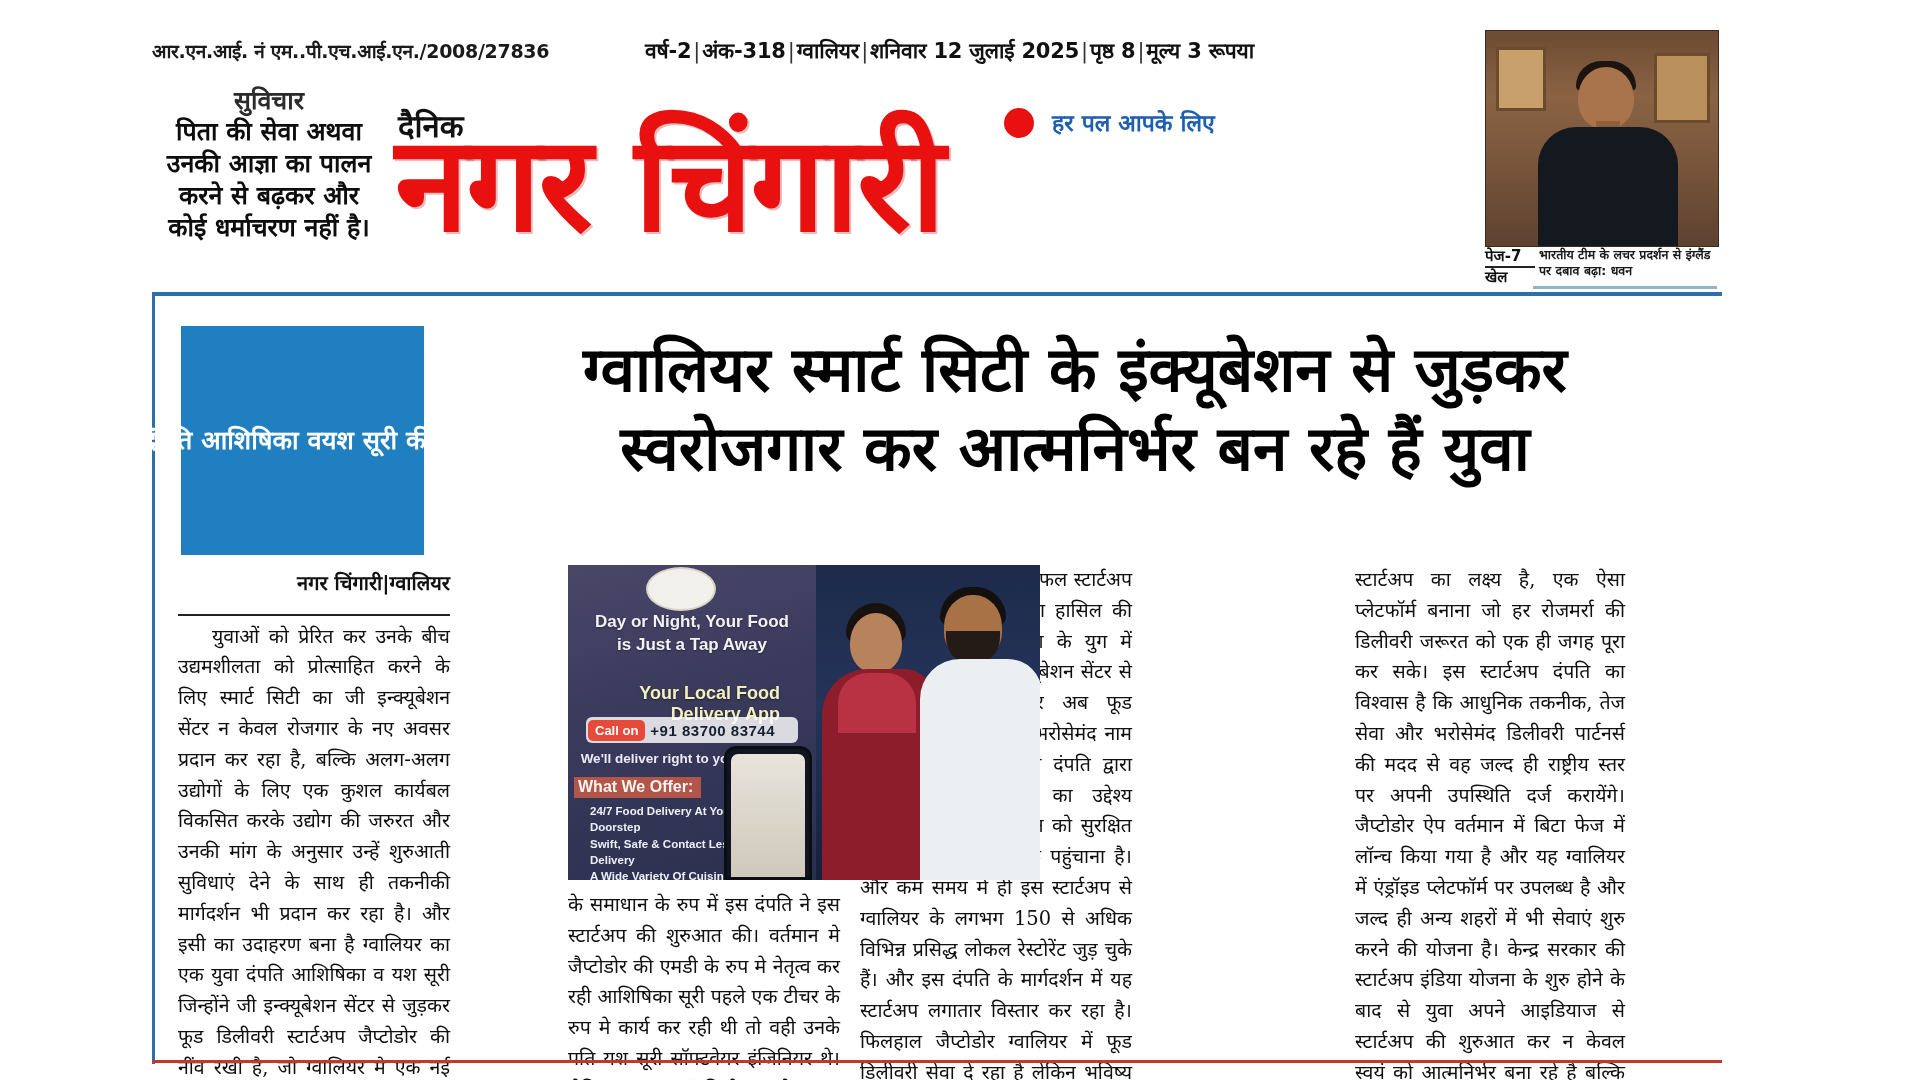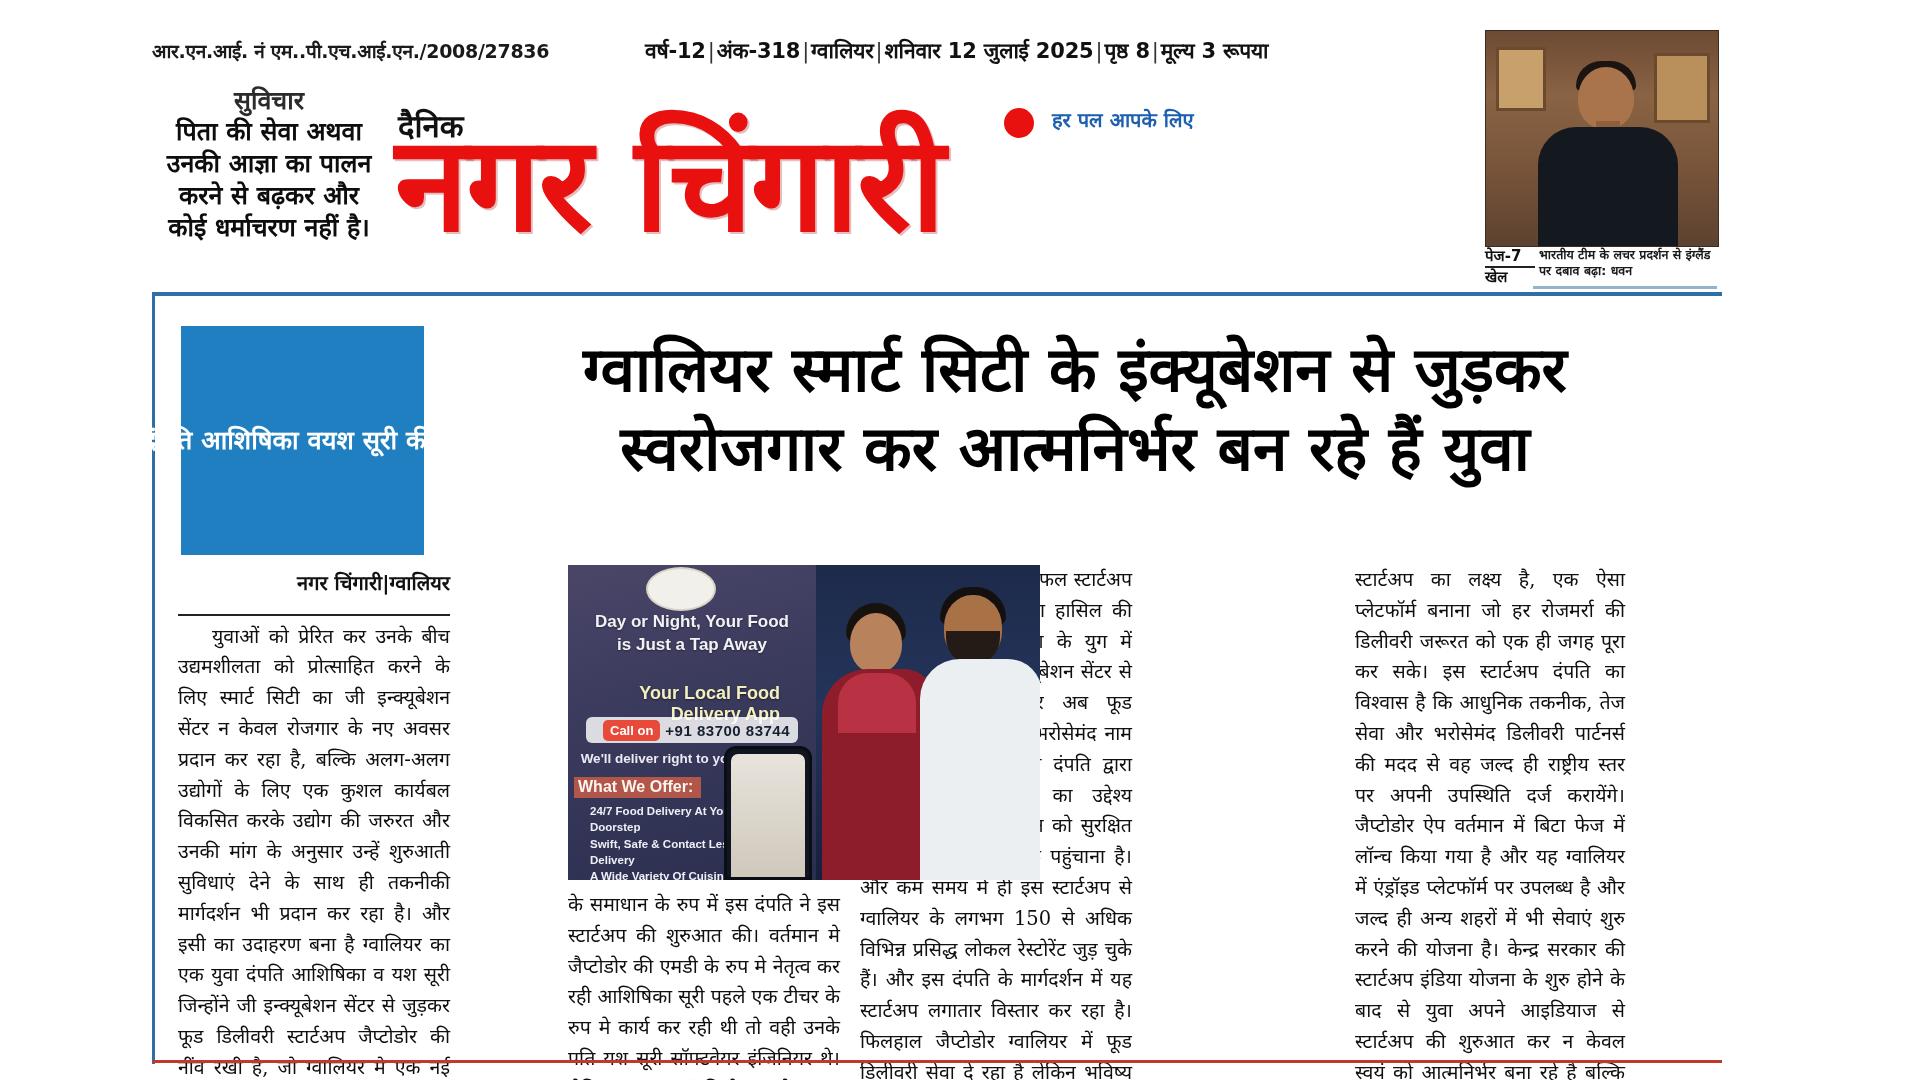--- a/index.html
+++ b/index.html
@@ -90,21 +90,21 @@
     color: #e8110f;
     letter-spacing: -2px;
     white-space: nowrap;
     text-shadow: 2px 2px 0 rgba(150,0,0,0.25);
   }
   .tagline {
     position: absolute;
     left: 1052px; top: 106px;
     font-family: "DejaVu Sans", sans-serif;
     font-weight: 700;
-    font-size: 20px;
+    font-size: 23px;
     color: #1f5fb0;
     white-space: nowrap;
   }
   .tagline-dot {
     position: absolute;
     left: 1004px; top: 108px;
     width: 30px; height: 30px;
     border-radius: 50%;
     background: #e8110f;
   }
@@ -282,21 +282,21 @@
     position: absolute; left: 18px; top: 152px;
     width: 212px; height: 26px;
     background: rgba(255,255,255,0.82);
     border-radius: 6px;
     display: flex; align-items: center;
   }
   .ad-call .badge {
     background: #e84a3a; color:#fff;
     font-family: "Liberation Sans", sans-serif;
     font-weight: 800; font-size: 13px;
-    padding: 3px 7px; border-radius: 5px; margin-left: 17px;
+    padding: 3px 7px; border-radius: 5px; margin-left: 2px;
     white-space: nowrap;
   }
   .ad-call .num {
     font-family: "Liberation Sans", sans-serif;
     font-weight: 800; font-size: 15px; color: #16202e;
     margin-left: 5px; letter-spacing: 0.5px;
   }
   .ad-l3 {
     position: absolute; left: 0; top: 186px; width: 248px;
     text-align: center;
@@ -362,21 +362,21 @@
 </head>
 <body>
 
 <div id="page">
 
   <div class="masthead">
 
     <div class="rni-line">आर.एन.आई. नं एम..पी.एच.आई.एन./2008/27836</div>
 
     <div class="issue-line">
-      <span>वर्ष-12</span><span class="sep">|</span><span>अंक-318</span><span class="sep">|</span><span>ग्वालियर</span><span class="sep">|</span><span>शनिवार 12 जुलाई 2025</span><span class="sep">|</span><span>पृष्ठ 8</span><span class="sep">|</span><span>मूल्य 3 रूपया</span>
+      <span>वर्ष-2</span><span class="sep">|</span><span>अंक-318</span><span class="sep">|</span><span>ग्वालियर</span><span class="sep">|</span><span>शनिवार 12 जुलाई 2025</span><span class="sep">|</span><span>पृष्ठ 8</span><span class="sep">|</span><span>मूल्य 3 रूपया</span>
     </div>
 
     <div class="quote-block">
       <div class="quote-title">सुविचार</div>
       <div class="quote-line">पिता की सेवा अथवा</div>
       <div class="quote-line">उनकी आज्ञा का पालन</div>
       <div class="quote-line">करने से बढ़कर और</div>
       <div class="quote-line">कोई धर्माचरण नहीं है।</div>
     </div>
 

